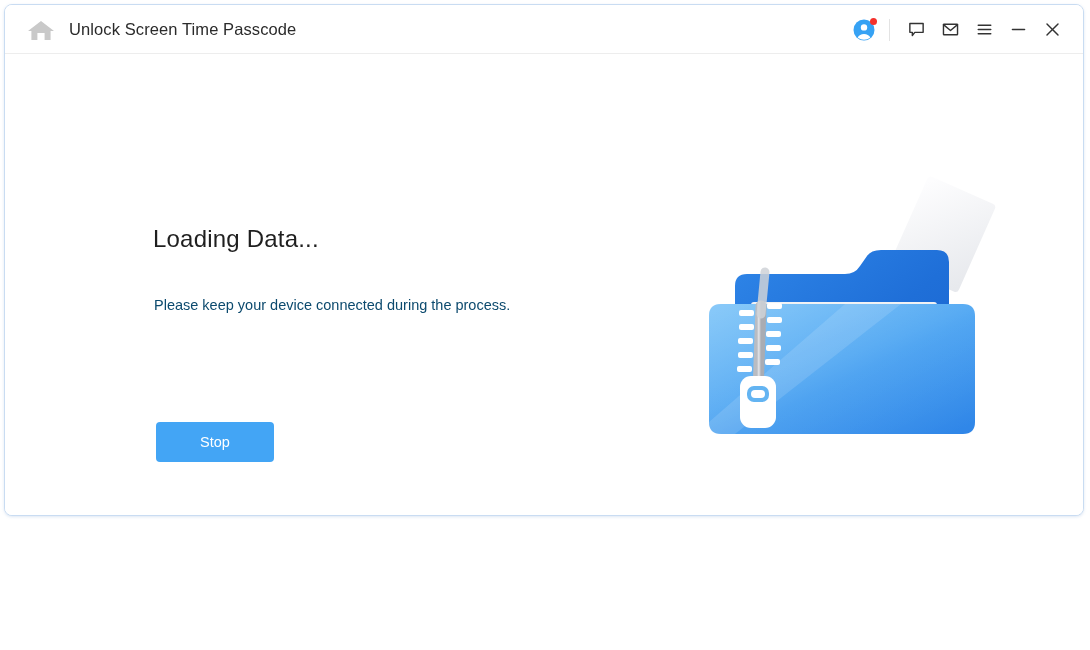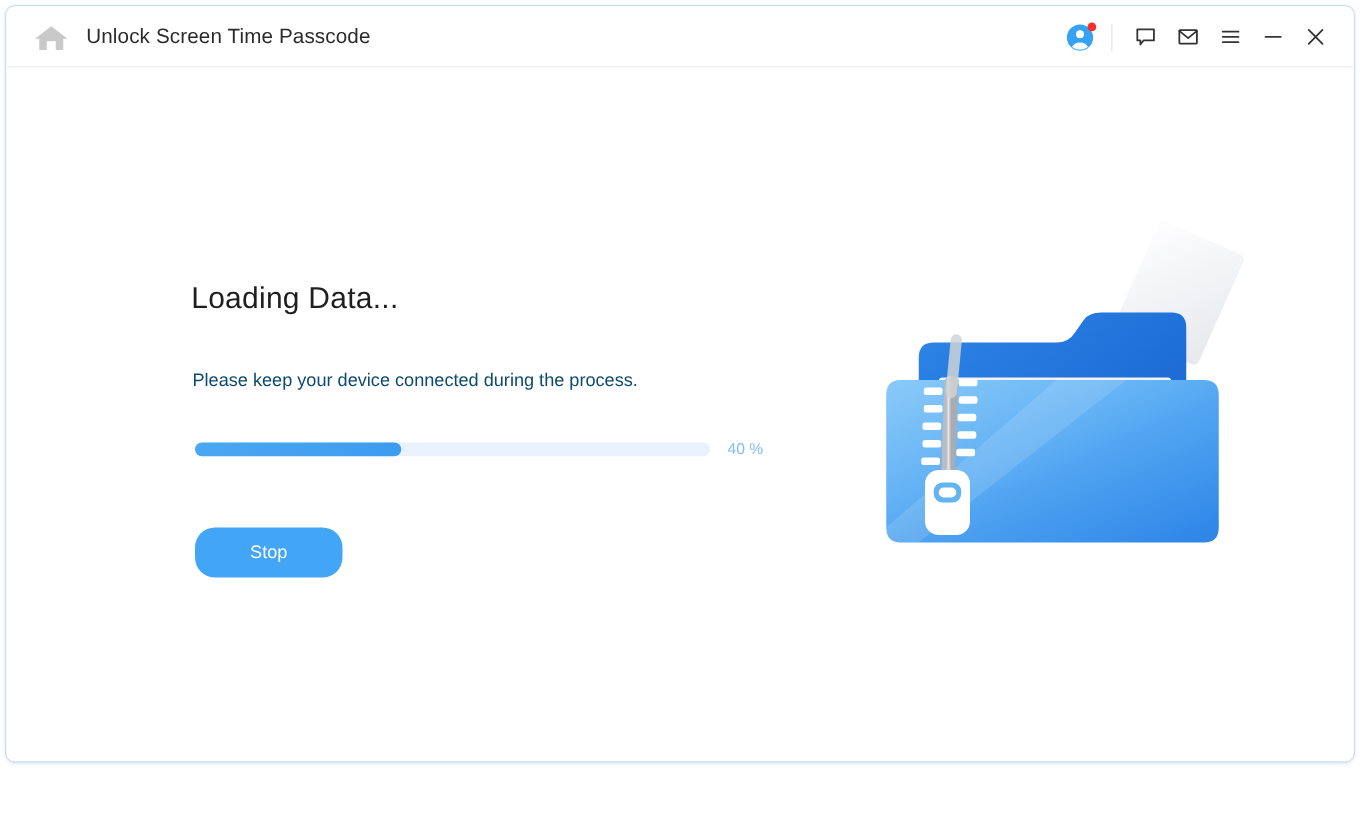--- a/index.html
+++ b/index.html
@@ -13,21 +13,21 @@
     font-family: "Liberation Sans", sans-serif;
     overflow: hidden;
   }
 
   
   .window {
     position: absolute;
     left: 4px;
     top: 4px;
     width: 1080px;
-    height: 606px;
+    height: 512px;
     background: #ffffff;
     border: 1px solid #c9dcf2;
     border-radius: 8px;
     box-sizing: border-box;
     overflow: hidden;
     box-shadow: 0 1px 3px rgba(120,160,210,0.25);
   }
 
   
   .titlebar {
@@ -170,21 +170,21 @@
   }
 
   
   .stop-button {
     position: absolute;
     left: 151px;
     top: 368px;
     width: 118px;
     height: 40px;
     border: none;
-    border-radius: 16px;
+    border-radius: 4px;
     background: #43a5f5;
     color: #ffffff;
     font-size: 14.5px;
     font-family: "Liberation Sans", sans-serif;
     cursor: pointer;
     padding: 0;
   }
 
   
   .illustration {
@@ -260,26 +260,20 @@
 
     </div>
   </div>
 
   <div class="content">
 
     <div class="heading">Loading Data...</div>
 
     <div class="subtext">Please keep your device connected during the process.</div>
 
-    <div class="progress-row">
-      <div class="progress-track">
-        <div class="progress-fill" id="progress-fill" style="width: 40%;"></div>
-      </div>
-      <div class="progress-label">40 %</div>
-    </div>
 
     <button class="stop-button">Stop</button>
 
     <div class="illustration">
       <svg width="320" height="340" viewBox="0 0 320 340" fill="none">
         <defs>
           <linearGradient id="backFolder" x1="0" y1="0" x2="1" y2="1">
             <stop offset="0%" stop-color="#2f86e8"></stop>
             <stop offset="55%" stop-color="#1f6fd8"></stop>
             <stop offset="100%" stop-color="#1a63cf"></stop>

